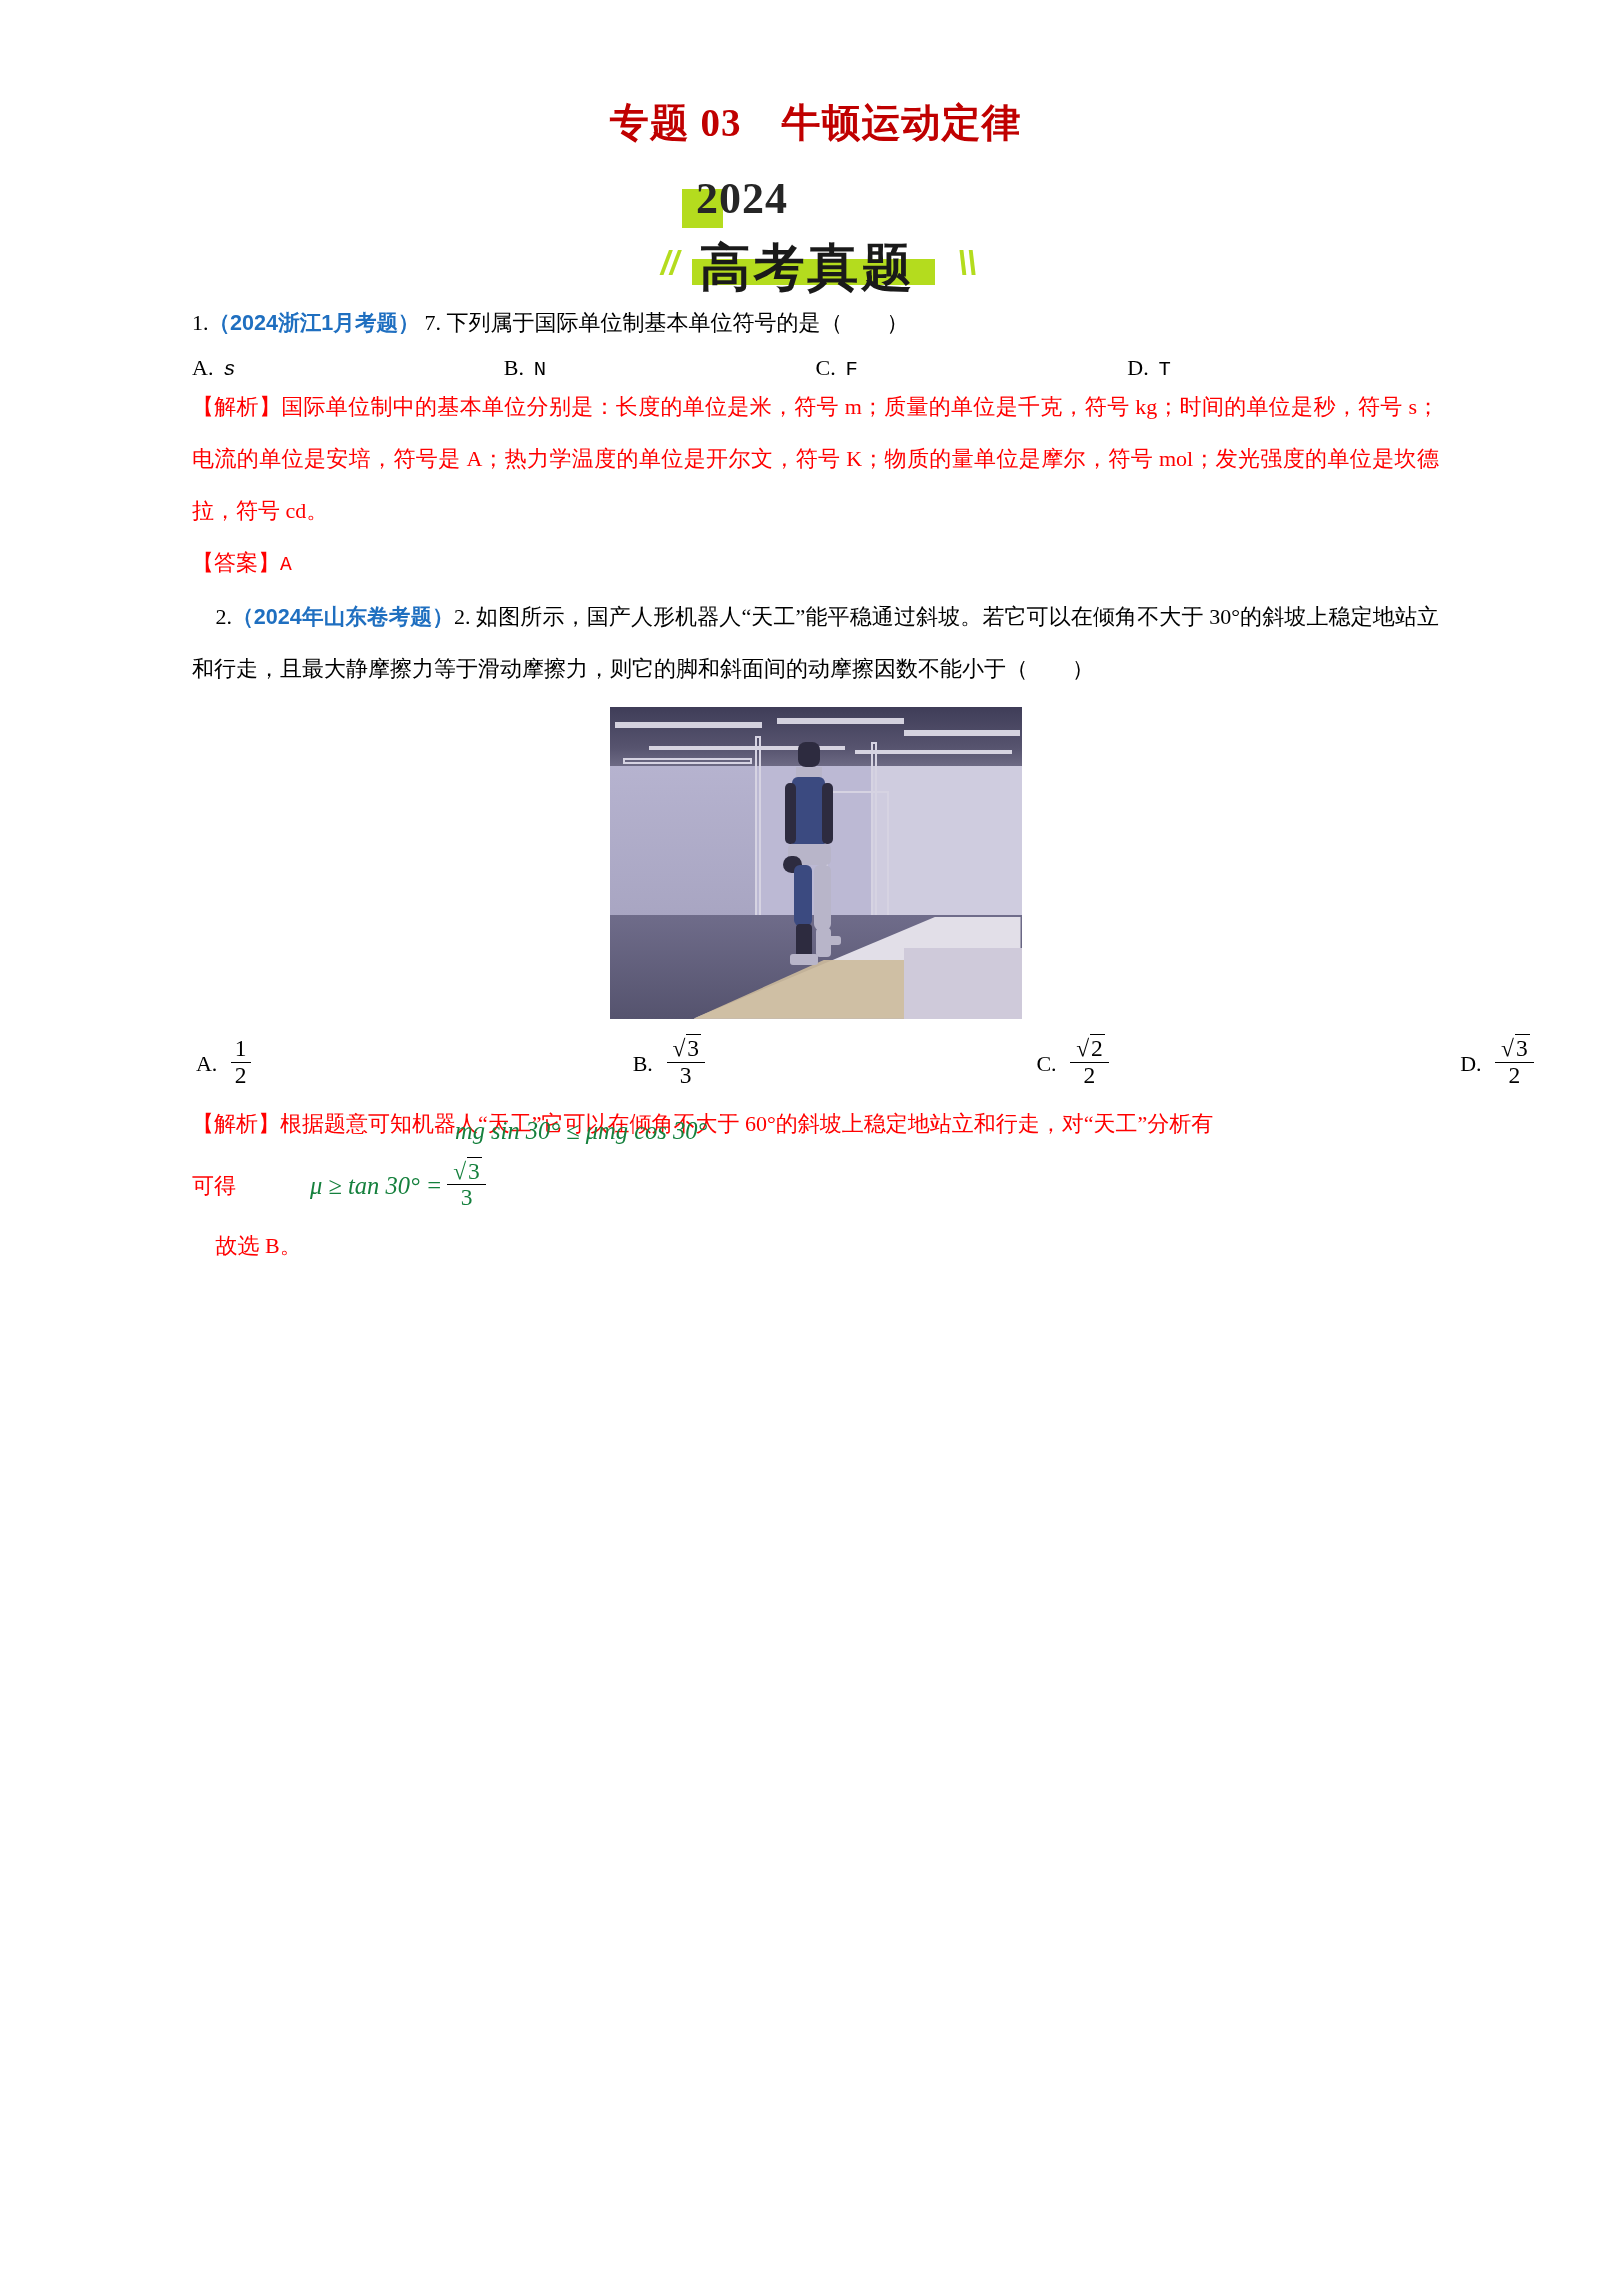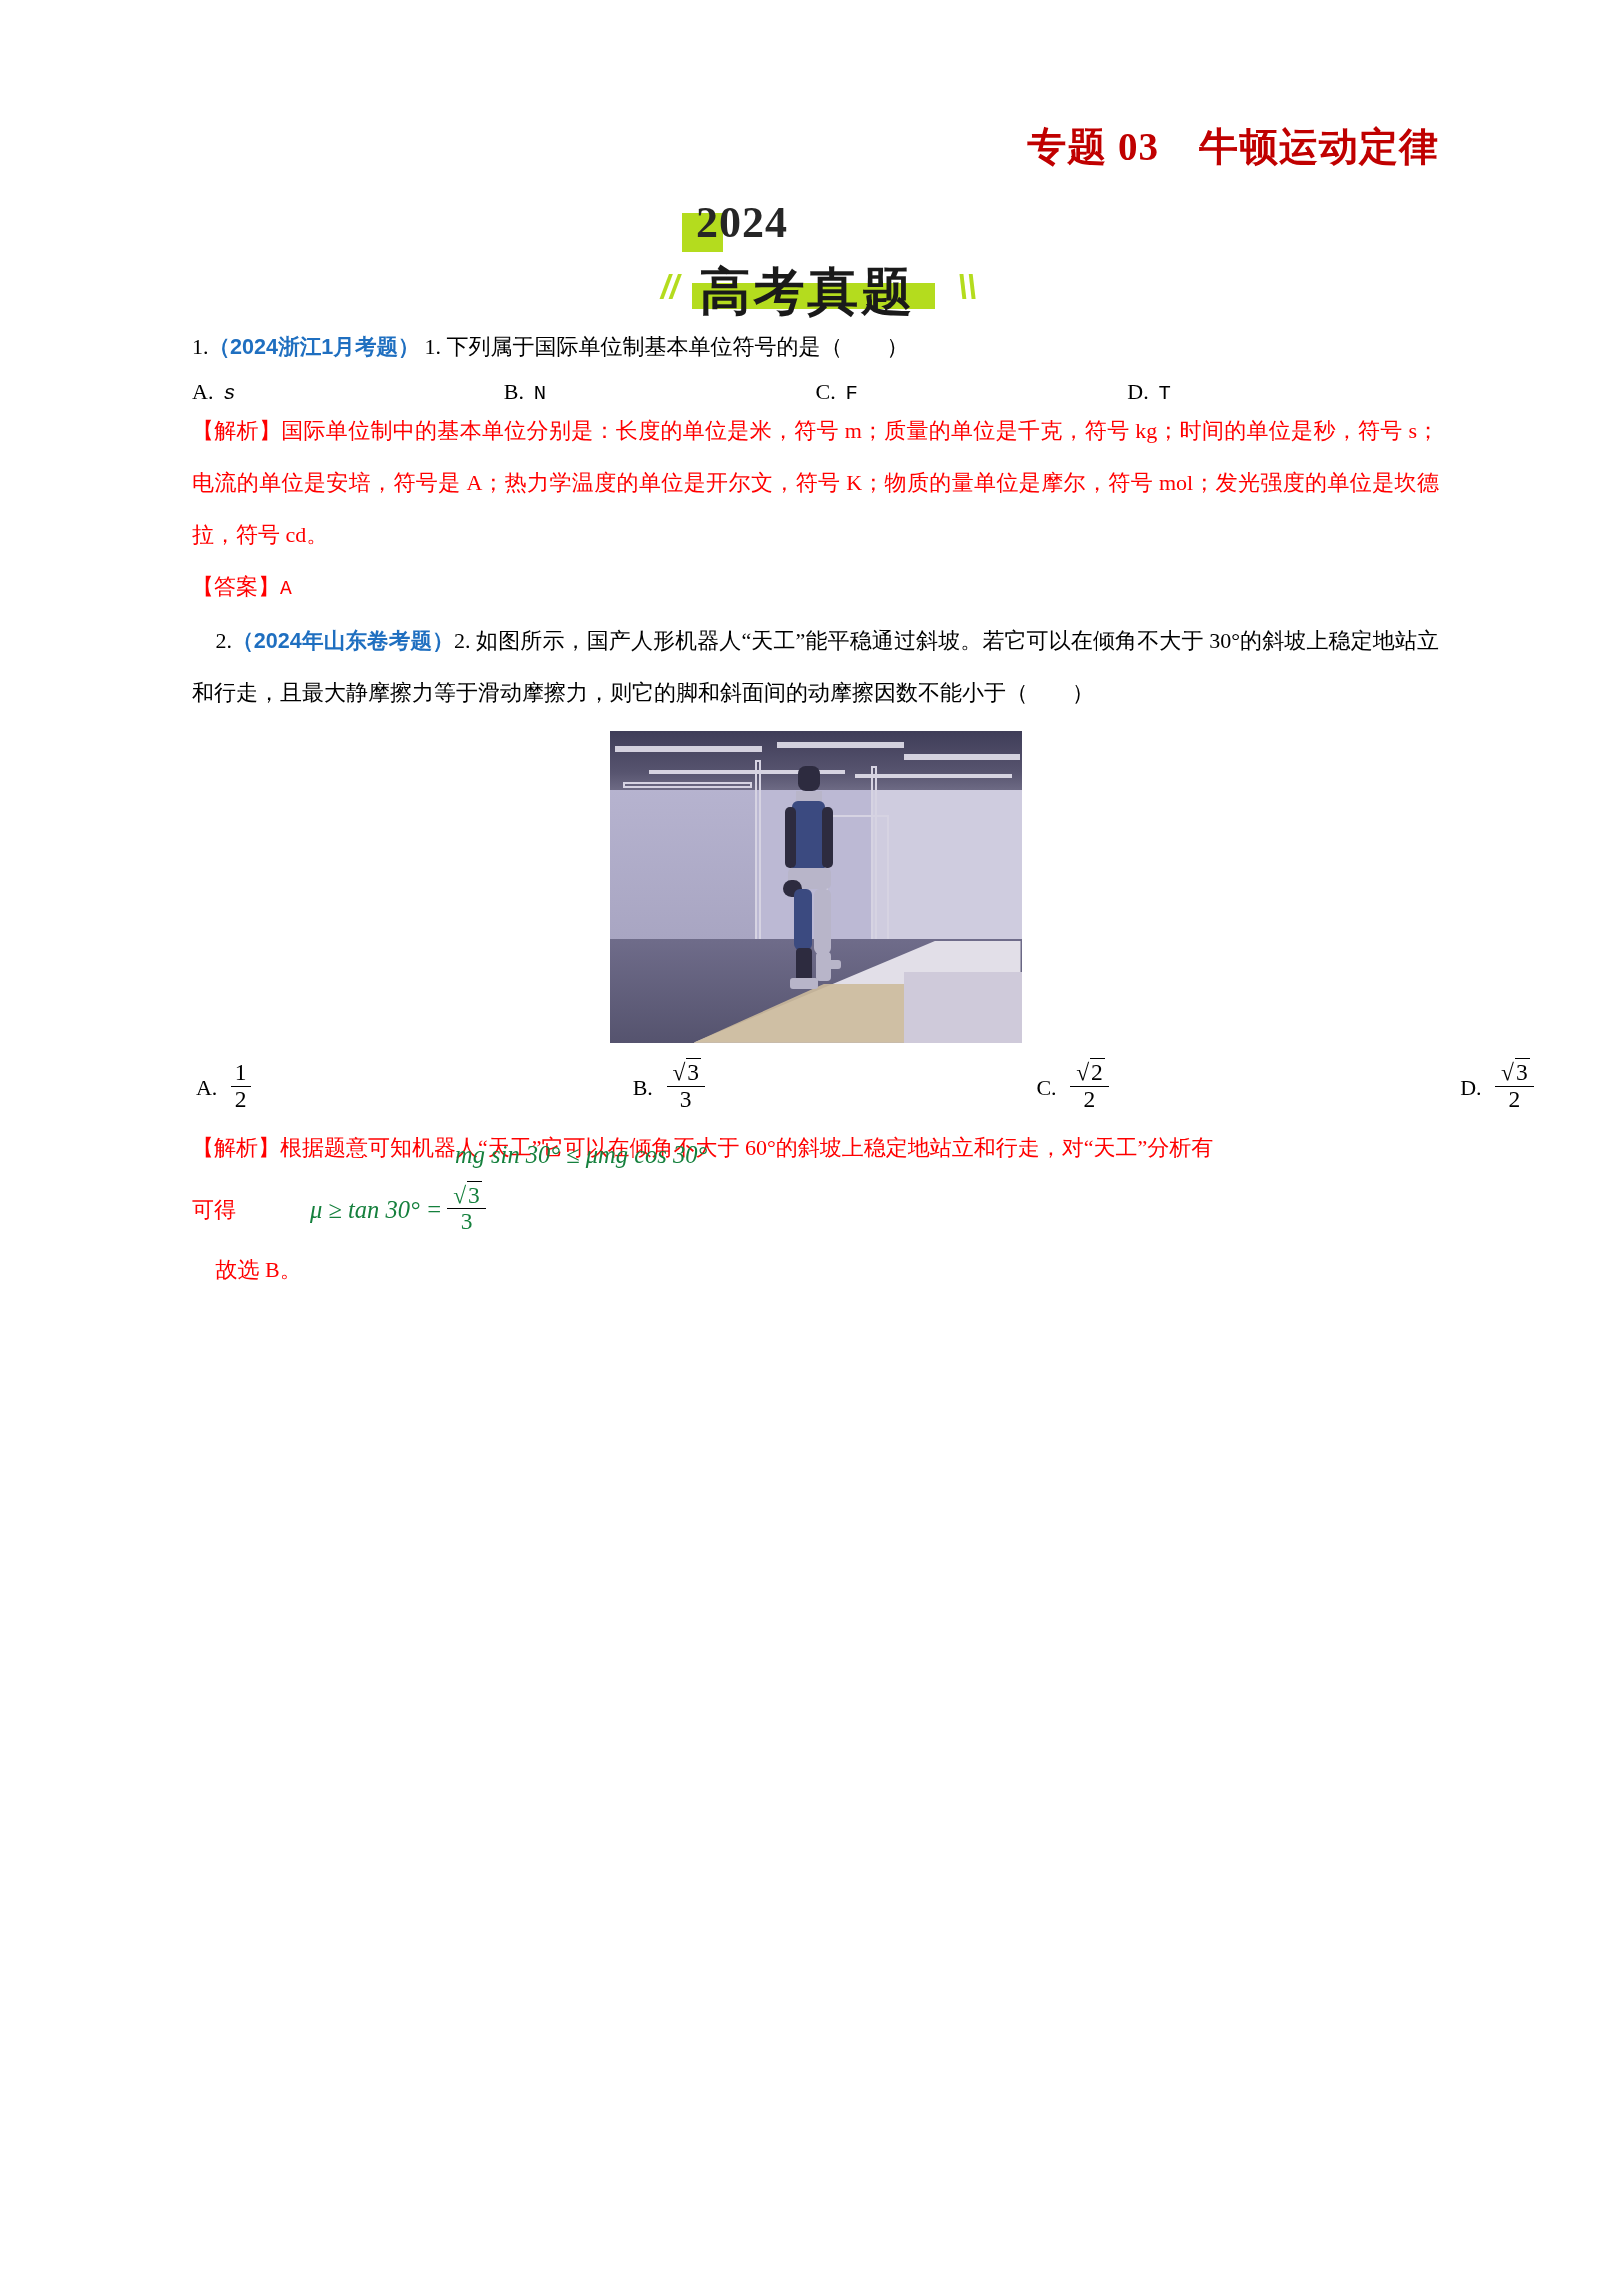--- a/index.html
+++ b/index.html
@@ -24,26 +24,26 @@
   }
   .content {
     position: absolute;
     left: 192px;
     top: 0;
     width: 1247px;
   }
 
   
   .doc-title {
-    text-align: right;
+    text-align: center;
     color: #c00000;
     font-weight: bold;
     font-size: 39px;
     letter-spacing: 1px;
-    margin-top: 120px;
+    margin-top: 96px;
     font-family: "Liberation Serif", "DejaVu Serif", serif;
   }
 
   
   .banner {
     margin-top: 33px;
     height: 114px;
     position: relative;
   }
   .banner-inner {
@@ -300,21 +300,21 @@
         <div class="banner-green-sq"></div>
         <div class="banner-year">2024</div>
         <div class="banner-green-bar"></div>
         <div class="banner-sub">高考真题</div>
         <span class="slash slash-right">\\</span>
       </div>
     </div>
 
     <div>
       <div class="q-para">
-        <span>1.</span><span class="src">（2024浙江1月考题）</span><span class="sp"></span><span>1. 下列属于国际单位制基本单位符号的是（　　）</span>
+        <span>1.</span><span class="src">（2024浙江1月考题）</span><span class="sp"></span><span>7. 下列属于国际单位制基本单位符号的是（　　）</span>
       </div>
 
       <div class="opts">
         <div class="opt">
           <span class="opt-lbl">A.</span>
           <span class="opt-val-mono it">s</span>
         </div>
         <div class="opt">
           <span class="opt-lbl">B.</span>
           <span class="opt-val-mono">N</span>

